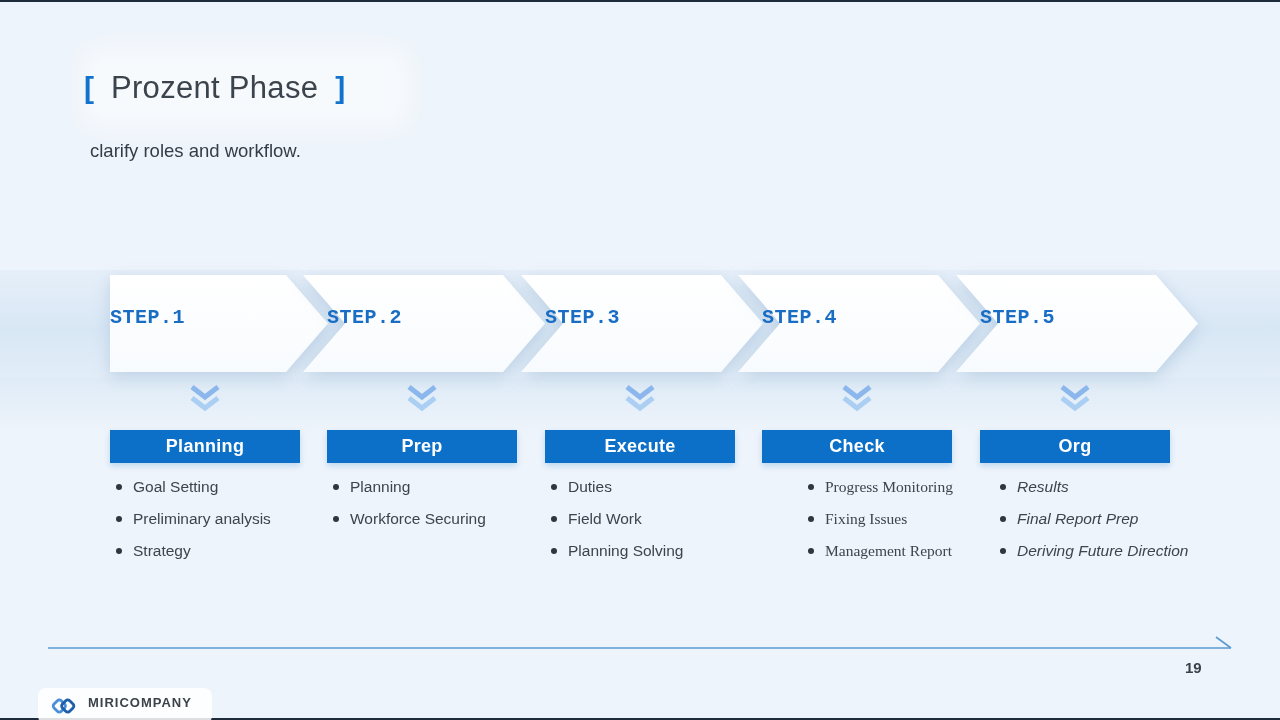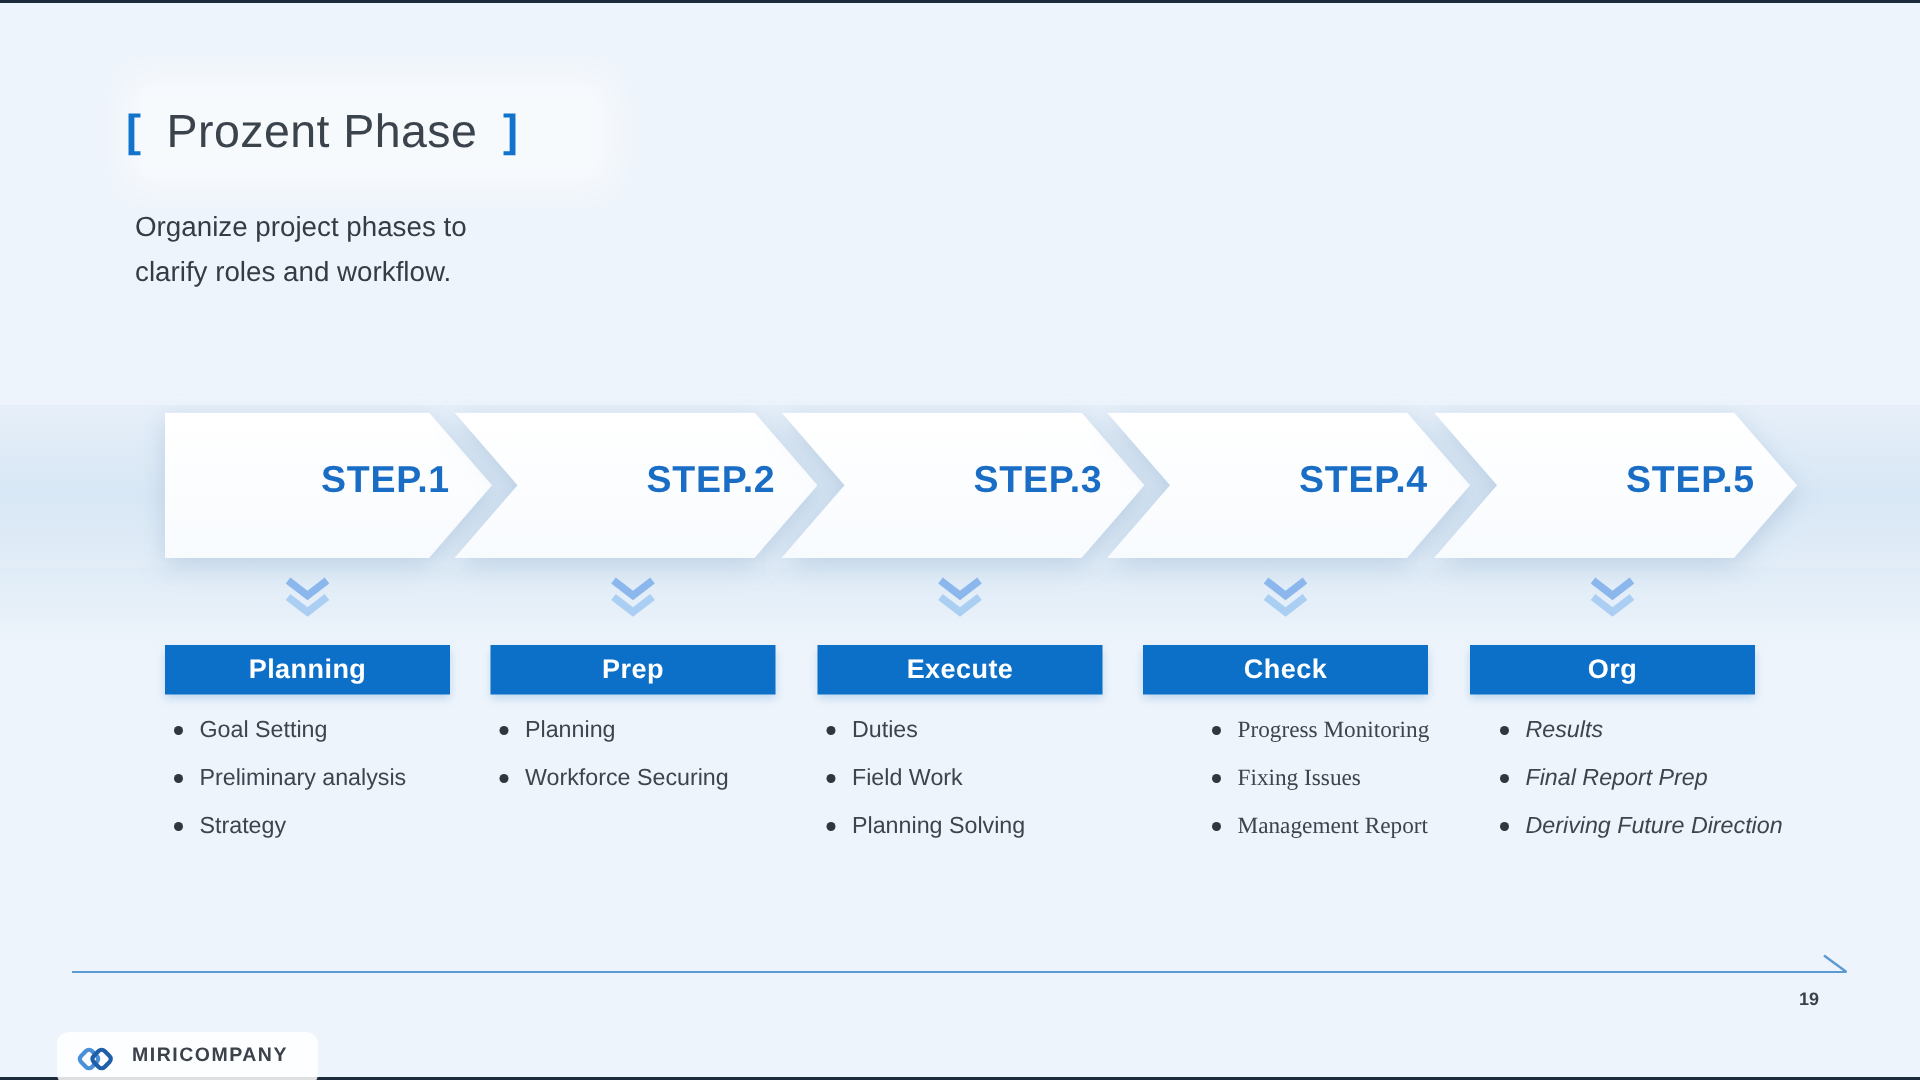--- a/index.html
+++ b/index.html
@@ -54,22 +54,22 @@
   .arrow-chev .arrow {
     clip-path:polygon(0 0, calc(100% - 42px) 0, 100% 50%, calc(100% - 42px) 100%, 0 100%, 42px 50%);
   }
   .a0 { left:110px; width:218px; }
   .a1 { left:303px; width:242px; }
   .a2 { left:521px; width:242px; }
   .a3 { left:738px; width:242px; }
   .a4 { left:956px; width:242px; }
 
   .step-label {
-    position:absolute; top:306px; width:190px; text-align:right;
-    font-size:25px; font-weight:700; color:#1a6dc4; letter-spacing:0.5px;
+    position:absolute; top:306px; width:190px; text-align:left;
+    font-size:20px; font-weight:700; color:#1a6dc4; letter-spacing:0.5px;font-family:Liberation Mono, monospace;
   }
   .chev-icon { position:absolute; top:384px; width:190px; text-align:center; }
 
   .c0 { left:110px; } .c1 { left:327px; } .c2 { left:545px; } .c3 { left:762px; } .c4 { left:980px; }
 
   
   .phase-bar {
     position:absolute; top:430px; width:190px; height:33px;
     background:#0d70c8; color:#ffffff;
     display:flex; align-items:center; justify-content:center;
@@ -88,38 +88,37 @@
   .footer-line-svg { position:absolute; left:0; top:634px; width:1280px; height:20px; }
   .brand {
     position:absolute; left:38px; top:652px;
     display:flex; align-items:flex-start; gap:10px;
     background:rgba(255,255,255,0.85); border-radius:8px;
     padding:7px 20px 7px 12px;
     margin-top:36px;
   }
   .brand-text { font-size:13px; font-weight:700; letter-spacing:1px; color:#3b424a; }
   .page-number {
-    position:absolute; left:1185px; top:659px; width:42px; text-align:center;
-    font-size:12px; font-weight:600; color:#3a4149;
+    position:absolute; left:1185px; top:659px; width:42px; text-align:left;
+    font-size:15px; font-weight:600; color:#3a4149;
   }
 </style>
 </head>
 <body>
 
 <div class="edge top"></div>
 <div class="edge bottom"></div>
 
 <div class="title-glow"></div>
 <div class="title-row">
   <span class="bracket">[</span>
   <span class="page-title">Prozent Phase</span>
   <span class="bracket">]</span>
 </div>
 <div class="subtitle">
-  <div>Organize project phases to</div>
   <div>clarify roles and workflow.</div>
 </div>
 
 <div class="band"></div>
 <div class="band-fade"></div>
 
 <div class="arrow-wrap arrow-first a0">
     <div class="arrow"></div>
   </div>
 <div class="arrow-wrap arrow-chev a1">

